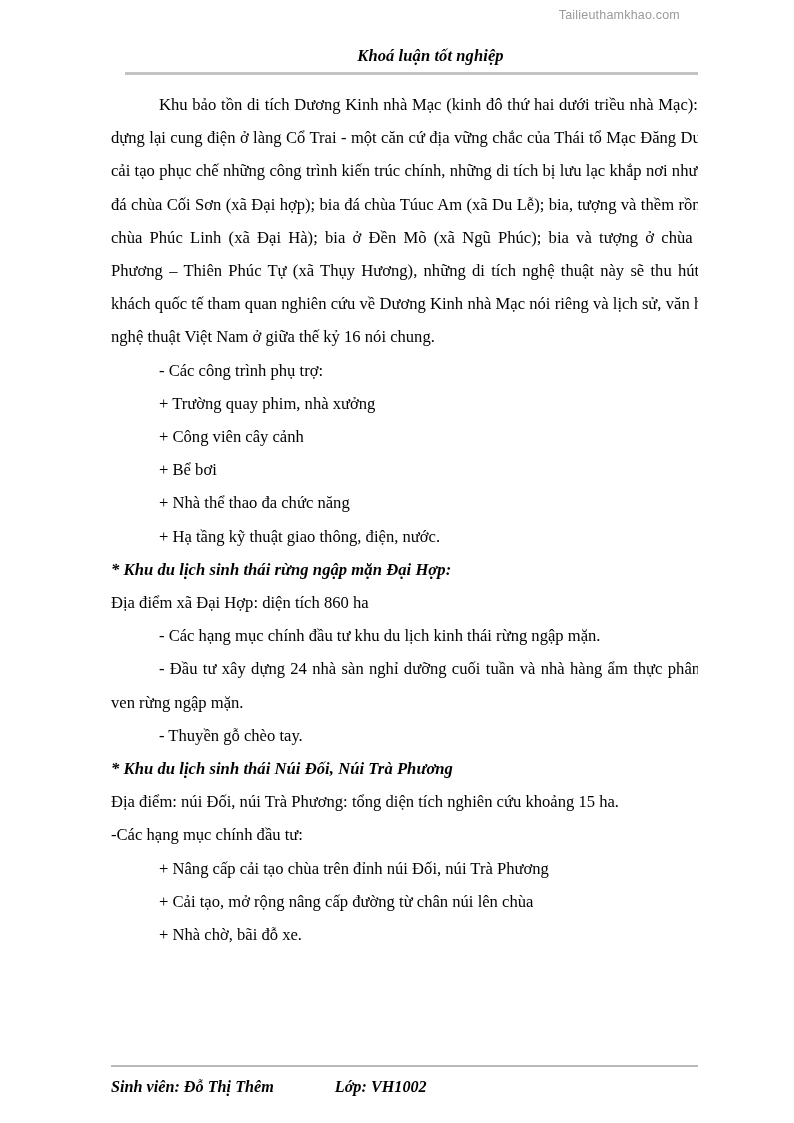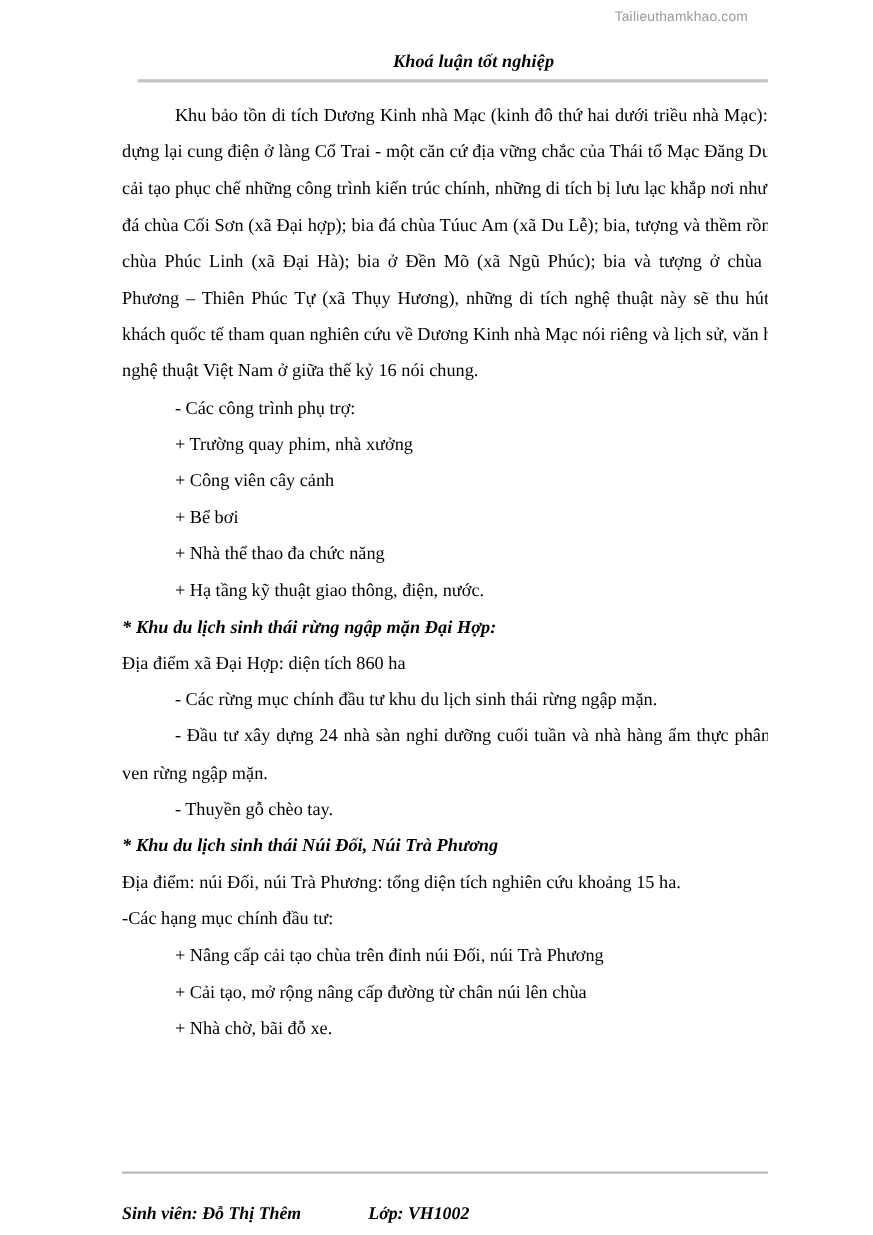--- a/index.html
+++ b/index.html
@@ -98,21 +98,21 @@
     left: 111px;
     top: 1076px;
     width: 611px;
     display: flex;
     align-items: baseline;
     font-weight: bold;
     font-style: italic;
     font-size: 16.2px;
     line-height: 22px;
   }
-  .footer-student { flex: 0 0 auto; margin-top: 16px; }
+  .footer-student { flex: 0 0 auto; }
   .footer-class {
     flex: 0 0 auto;
     margin-left: 61px;
   }
   .page-number {
     position: absolute;
     top: 1078px;
     left: 706px;
     font-family: "Liberation Sans", sans-serif;
     font-style: normal;
@@ -136,21 +136,21 @@
   <div class="content">
       <p class="para-justify">Khu bảo tồn di tích Dương Kinh nhà Mạc (kinh đô thứ hai dưới triều nhà Mạc): tạc dựng lại cung điện ở làng Cổ Trai - một căn cứ địa vững chắc của Thái tổ Mạc Đăng Dung; cải tạo phục chế những công trình kiến trúc chính, những di tích bị lưu lạc khắp nơi như bia đá chùa Cối Sơn (xã Đại hợp); bia đá chùa Túuc Am (xã Du Lễ); bia, tượng và thềm rồng ở chùa Phúc Linh (xã Đại Hà); bia ở Đền Mõ (xã Ngũ Phúc); bia và tượng ở chùa Trà Phương – Thiên Phúc Tự (xã Thụy Hương), những di tích nghệ thuật  này sẽ thu  hút du khách quốc tế tham quan nghiên cứu về Dương Kinh nhà Mạc nói riêng và lịch sử, văn hóa, nghệ thuật Việt  Nam ở giữa thế kỷ 16 nói chung.</p>
       <p class="line-indent">- Các công trình phụ trợ:</p>
       <p class="line-indent">+ Trường quay phim, nhà xưởng</p>
       <p class="line-indent">+ Công viên cây cảnh</p>
       <p class="line-indent">+ Bể bơi</p>
       <p class="line-indent">+ Nhà thể thao đa chức năng</p>
       <p class="line-indent">+ Hạ tầng kỹ thuật giao thông, điện, nước.</p>
       <p class="heading-bi">* Khu du lịch sinh thái rừng ngập mặn Đại Hợp:</p>
       <p class="line-flush">Địa điểm xã Đại Hợp: diện tích 860 ha</p>
-      <p class="line-indent">- Các rừng mục chính đầu tư khu du lịch sinh thái rừng ngập mặn.</p>
+      <p class="line-indent">- Các hạng mục chính đầu tư khu du lịch kinh thái rừng ngập mặn.</p>
       <p class="para-justify">- Đầu tư xây dựng 24 nhà sàn nghỉ dưỡng cuối tuần và nhà hàng ẩm thực phân bố ven rừng ngập mặn.</p>
       <p class="line-indent">- Thuyền gỗ chèo tay.</p>
       <p class="heading-bi">* Khu du lịch sinh thái Núi Đối, Núi Trà Phương</p>
       <p class="line-flush">Địa điểm: núi Đối, núi Trà Phương: tổng diện tích nghiên cứu khoảng 15 ha.</p>
       <p class="line-flush">-Các hạng mục chính đầu tư:</p>
       <p class="line-indent">+ Nâng cấp cải tạo chùa trên đỉnh núi Đối, núi Trà Phương</p>
       <p class="line-indent">+ Cải tạo, mở rộng nâng cấp đường từ chân núi lên chùa</p>
       <p class="line-indent">+ Nhà  chờ, bãi đỗ xe.</p>
     </div>
 

